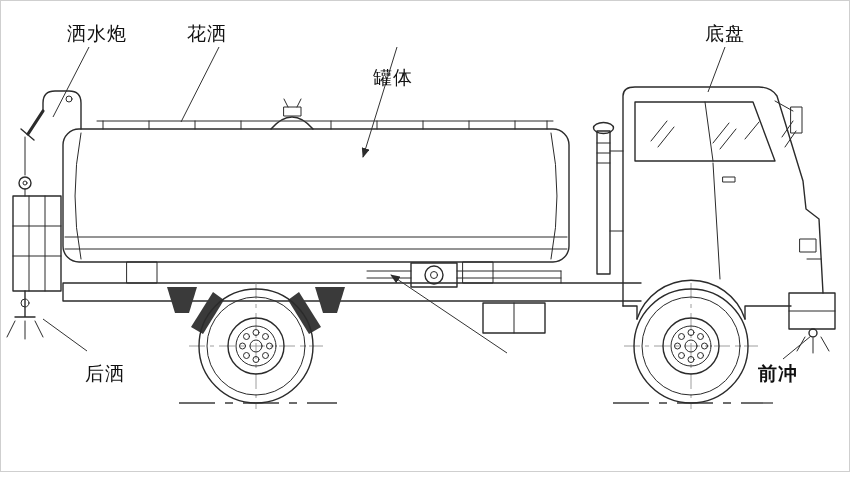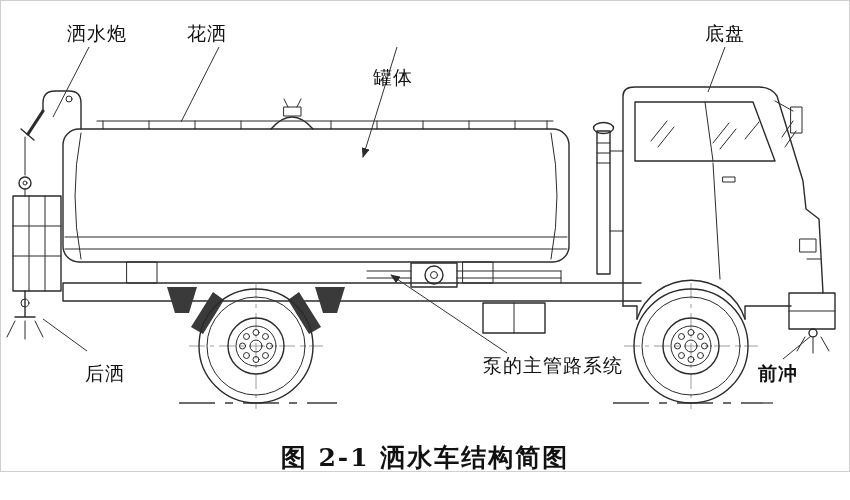--- a/index.html
+++ b/index.html
@@ -170,18 +170,16 @@
       <path class="leader" d="M506,352 L390,274" marker-end="url(#arrow)"></path>
       <path class="leader" d="M782,358 L810,335"></path>
     </g>
   </svg>
 
   <div class="lbl" style="left:66px;  top:20px;">洒水炮</div>
   <div class="lbl" style="left:186px; top:20px;">花洒</div>
   <div class="lbl" style="left:372px; top:20px;margin-top:44px;">罐体</div>
   <div class="lbl" style="left:704px; top:20px;text-align:center;">底盘</div>
   <div class="lbl" style="left:84px;  top:360px;">后洒</div>
-  <div class="lbl" style="left:482px; top:352px;">泵的主管路系统</div>
   <div class="lbl" style="left:757px; top:360px;font-weight:bold;">前冲</div>
 
-  <div class="caption">图 2-1 洒水车结构简图</div>
 
 </div>
 
 </body></html>

